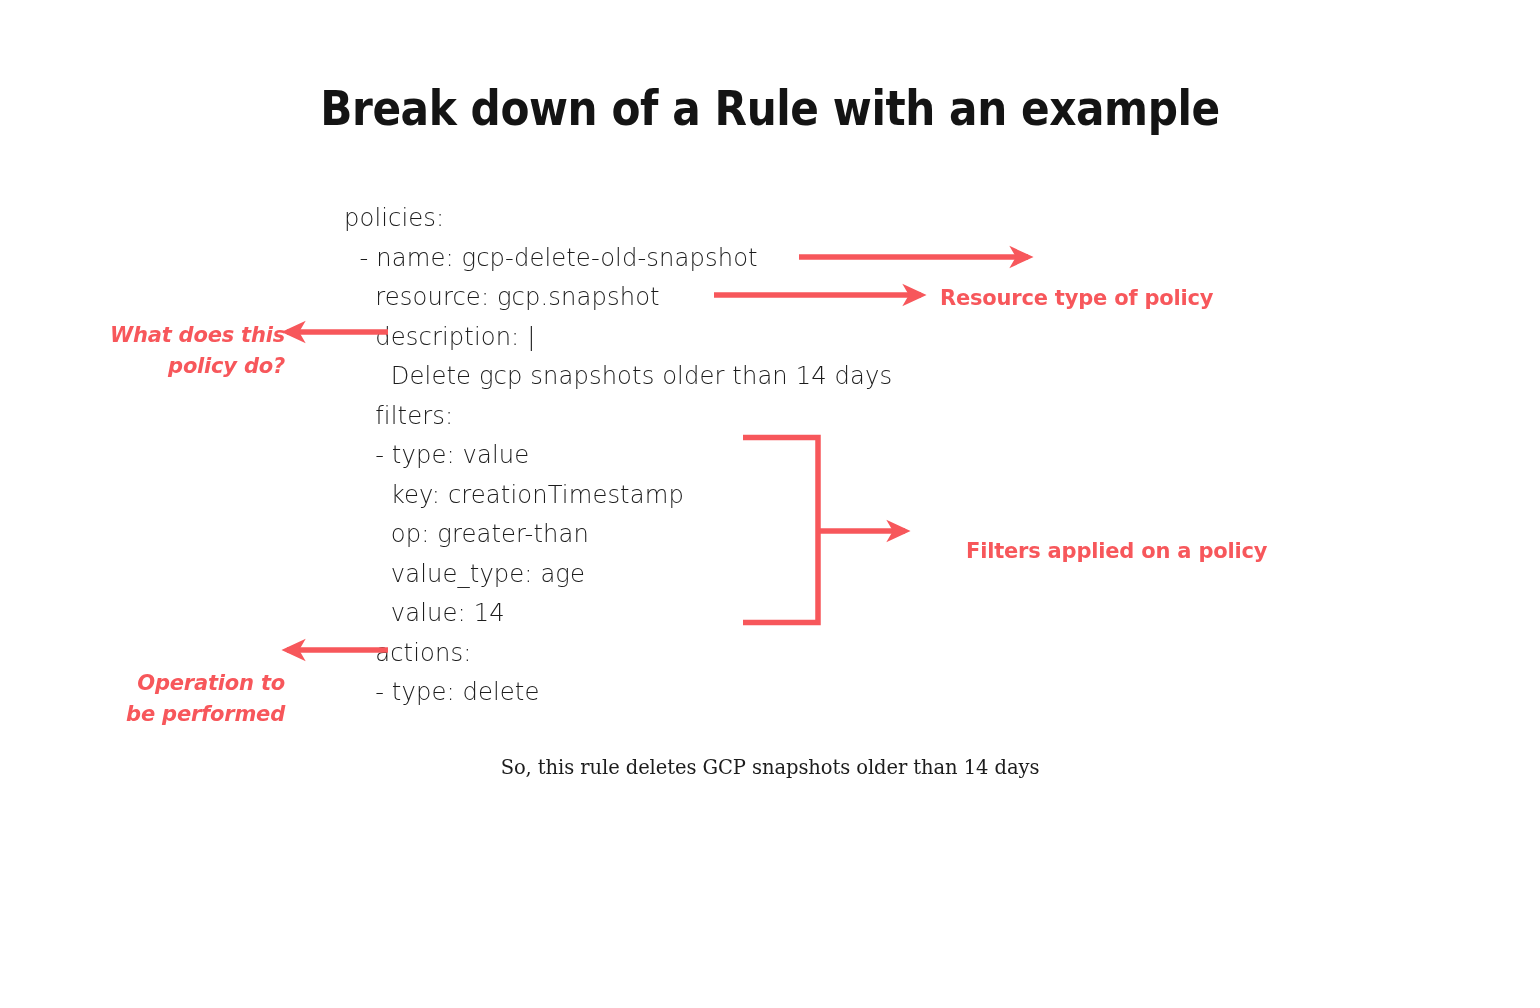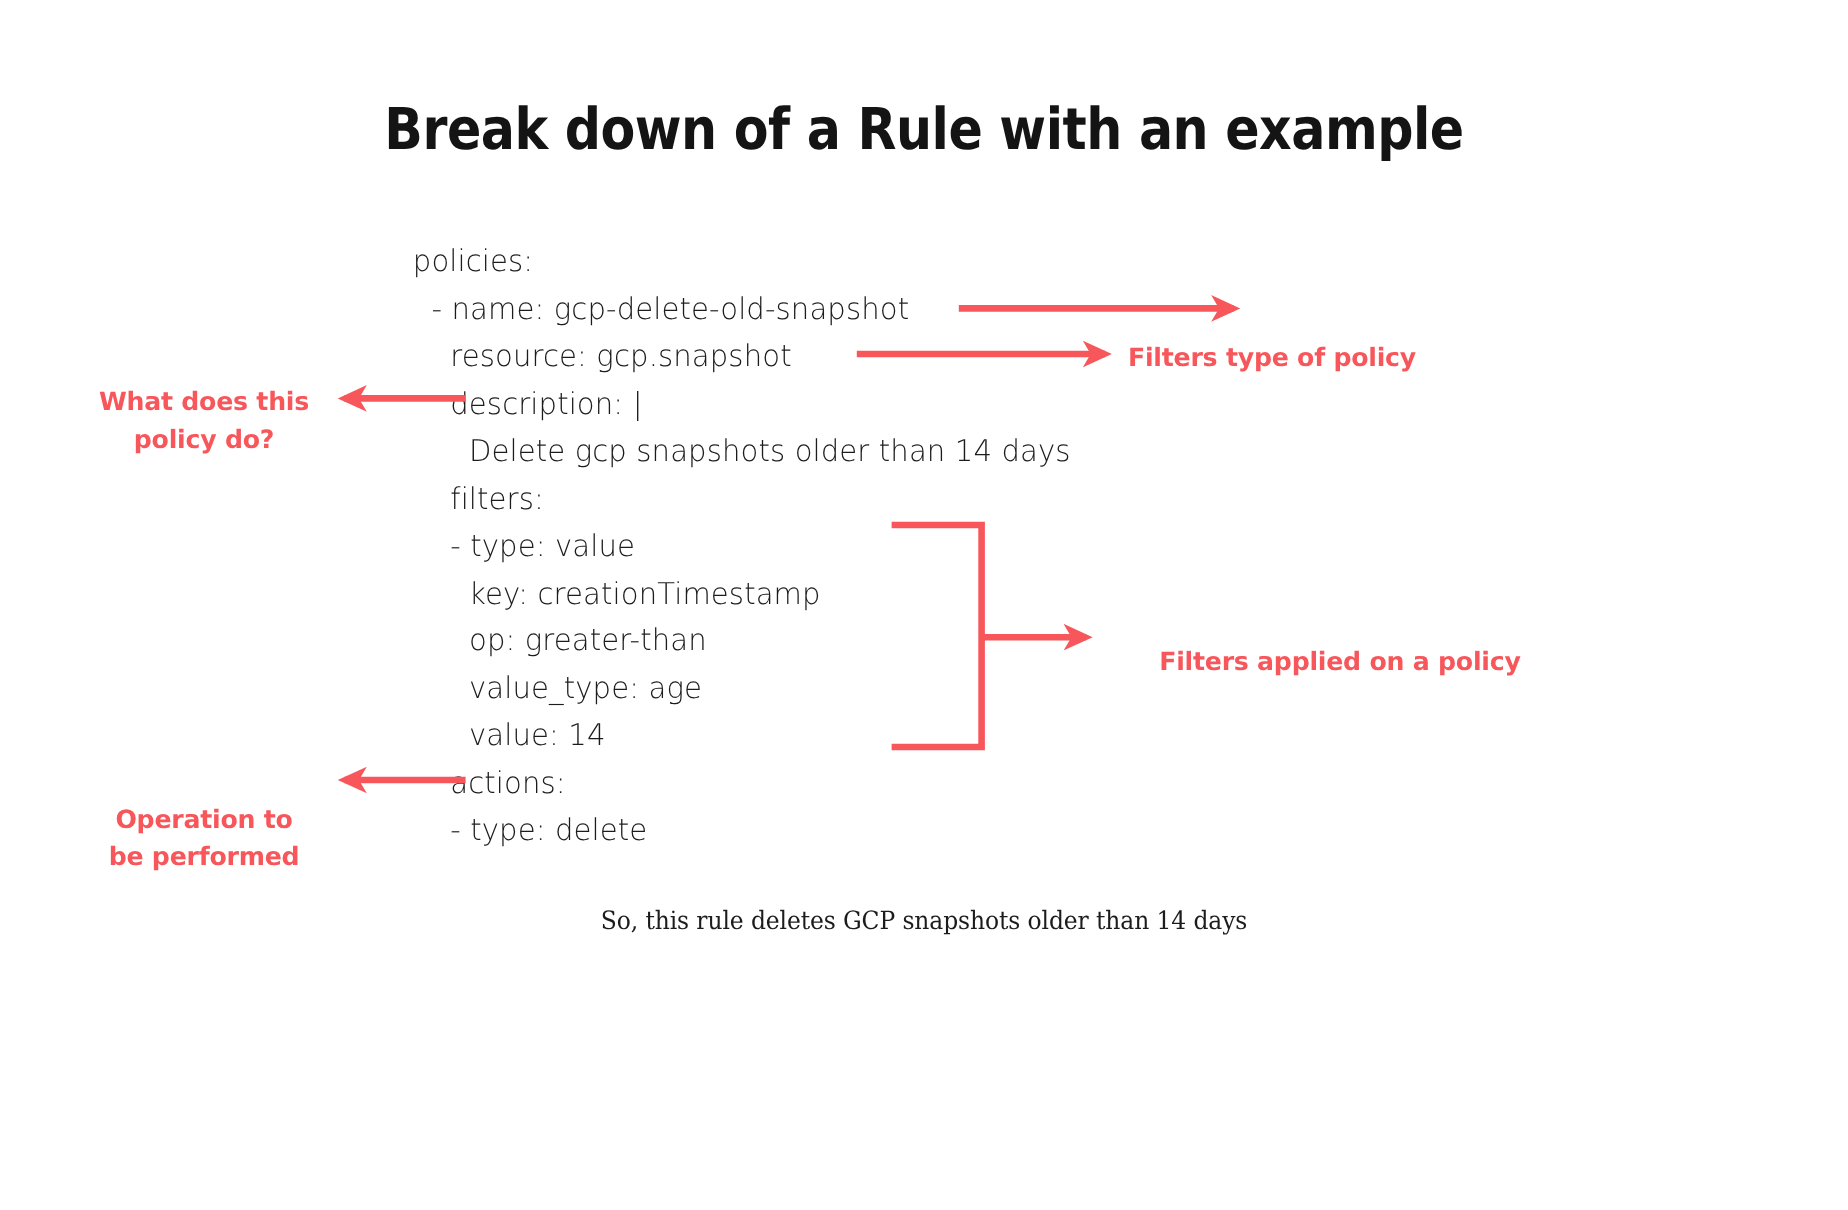--- a/index.html
+++ b/index.html
@@ -56,21 +56,21 @@
   .annotation {
     position: absolute;
     font-family: "DejaVu Sans", sans-serif;
     font-weight: 700;
     font-size: 21px;
     color: #f7575b;
     line-height: 31px;
     white-space: pre-line;
     letter-spacing: -0.2px;
   }
-  .annotation.center { text-align: center; }
+  .annotation.center { text-align: right; font-style: italic; }
   .annotation.left   { text-align: left; }
 
   
   #caption {
     position: absolute;
     left: 0;
     top: 755px;
     width: 1540px;
     text-align: center;
     font-family: "DejaVu Serif", serif;
@@ -131,21 +131,21 @@
     <line x1="388" y1="332" x2="287" y2="332" stroke="#f7575b" stroke-width="5.5" stroke-linecap="butt" marker-end="url(#arrow-left)"></line>
 
     <path d="M 743 437.5 L 818 437.5 L 818 622.5 L 743 622.5" fill="none" stroke="#f7575b" stroke-width="5.5" stroke-linejoin="miter" stroke-linecap="butt"></path>
 
     <line x1="818" y1="531" x2="905" y2="531" stroke="#f7575b" stroke-width="5.5" stroke-linecap="butt" marker-end="url(#arrow-right)"></line>
 
     <line x1="388" y1="650" x2="287" y2="650" stroke="#f7575b" stroke-width="5.5" stroke-linecap="butt" marker-end="url(#arrow-left)"></line>
   </svg>
 
 
-  <div class="annotation left" style="left:940px; top:283px; width:340px;">Filters type of policy</div>
+  <div class="annotation left" style="left:940px; top:283px; width:340px;">Resource type of policy</div>
 
   <div class="annotation center" style="left:55px; top:320px; width:230px;">What does this
 policy do?</div>
 
   <div class="annotation left" style="left:966px; top:536px; width:360px;">Filters applied on a policy</div>
 
   <div class="annotation center" style="left:55px; top:629px; width:230px;margin-top:39px;">Operation to
 be performed</div>
 
   <div id="caption">So, this rule deletes GCP snapshots older than 14 days</div>

